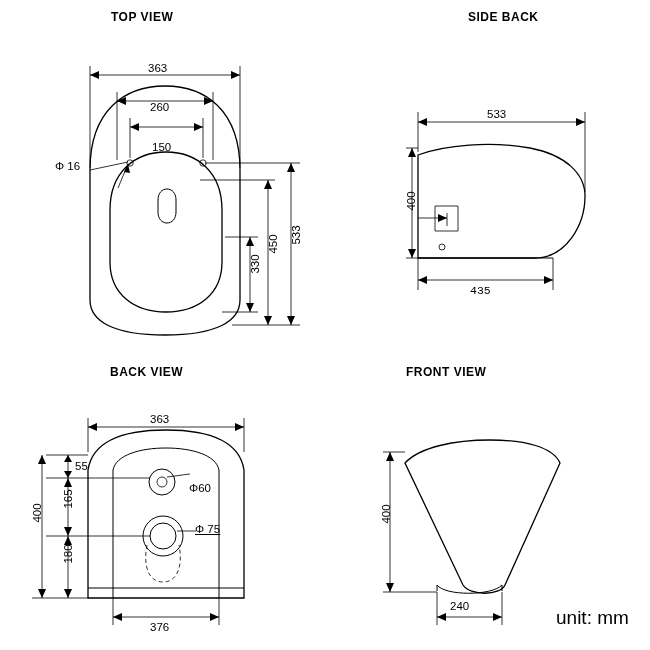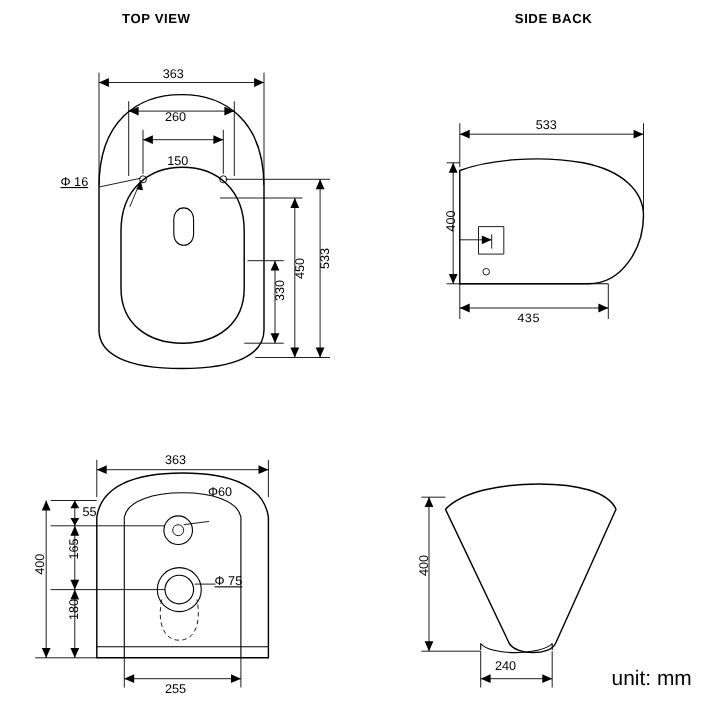--- a/index.html
+++ b/index.html
@@ -51,20 +51,22 @@
   .ln-dash { stroke: #000; stroke-width: 0.8; fill: none; stroke-dasharray: 4 3; }
   .part { stroke: #000; stroke-width: 1.3; fill: none; }
 </style>
 </head>
 <body>
 
 <div id="sheet">
 
   <div class="view-title" style="left:111px; top:10px;">TOP VIEW</div>
   <div class="view-title" style="left:468px; top:10px;">SIDE BACK</div>
+  <div class="view-title" style="left:110px; top:365px;">BACK VIEW</div>
+  <div class="view-title" style="left:406px; top:365px;">FRONT  VIEW</div>
 
   <svg width="650" height="650" style="position:absolute; left:0; top:0;">
 
     <g>
 
       <path class="part" d="M 90 170
                             C 90 110, 125 86, 165 86
                             C 205 86, 240 110, 240 170
                             L 240 300
                             C 240 322, 215 335, 165 335
@@ -250,36 +252,36 @@
       <line class="ln-thin" x1="502" y1="592" x2="502" y2="625"></line>
       <line class="ln-thin" x1="437" y1="617" x2="502" y2="617"></line>
       <polygon points="437,617 446,613 446,621" fill="#000"></polygon>
       <polygon points="502,617 493,613 493,621" fill="#000"></polygon>
     </g>
   </svg>
 
   <div class="dim-label" style="left:148px; top:62px;">363</div>
   <div class="dim-label" style="left:150px; top:89px;margin-top:12px;">260</div>
   <div class="dim-label" style="left:152px; top:115px;margin-top:26px;">150</div>
-  <div class="dim-label" style="left:55px; top:160px;text-decoration:underline;">Φ 16</div>
+  <div class="dim-label" style="left:55px; top:160px;">Φ 16</div>
   <div class="dim-label vert" style="left:276px; top:229px; width:40px; text-align:center;">533</div>
   <div class="dim-label vert" style="left:253px; top:238px; width:40px; text-align:center;">450</div>
   <div class="dim-label vert" style="left:235px; top:258px; width:40px; text-align:center;">330</div>
 
   <div class="dim-label" style="left:487px; top:108px;">533</div>
   <div class="dim-label vert" style="left:391px; top:195px; width:40px; text-align:center;">400</div>
   <div class="dim-label" style="left:470px; top:284px;font-family:Liberation Mono, monospace;">435</div>
 
   <div class="dim-label" style="left:150px; top:413px;">363</div>
   <div class="dim-label" style="left:54px; top:460px;margin-left:21px;">55</div>
   <div class="dim-label vert" style="left:48px; top:493px; width:40px; text-align:center;">165</div>
   <div class="dim-label vert" style="left:48px; top:548px; width:40px; text-align:center;">180</div>
   <div class="dim-label vert" style="left:17px; top:507px; width:40px; text-align:center;">400</div>
-  <div class="dim-label" style="left:189px; top:442px;">Φ60</div>
+  <div class="dim-label" style="left:189px; top:482px;">Φ60</div>
   <div class="dim-label" style="left:195px; top:523px;text-decoration:underline;">Φ 75</div>
-  <div class="dim-label" style="left:150px; top:621px;">255</div>
+  <div class="dim-label" style="left:150px; top:621px;">376</div>
 
   <div class="dim-label vert" style="left:366px; top:508px; width:40px; text-align:center;">400</div>
   <div class="dim-label" style="left:450px; top:600px;">240</div>
 
   <div class="unit-label" style="left:556px; top:607px;">unit: mm</div>
 
 </div>
 
 </body></html>

